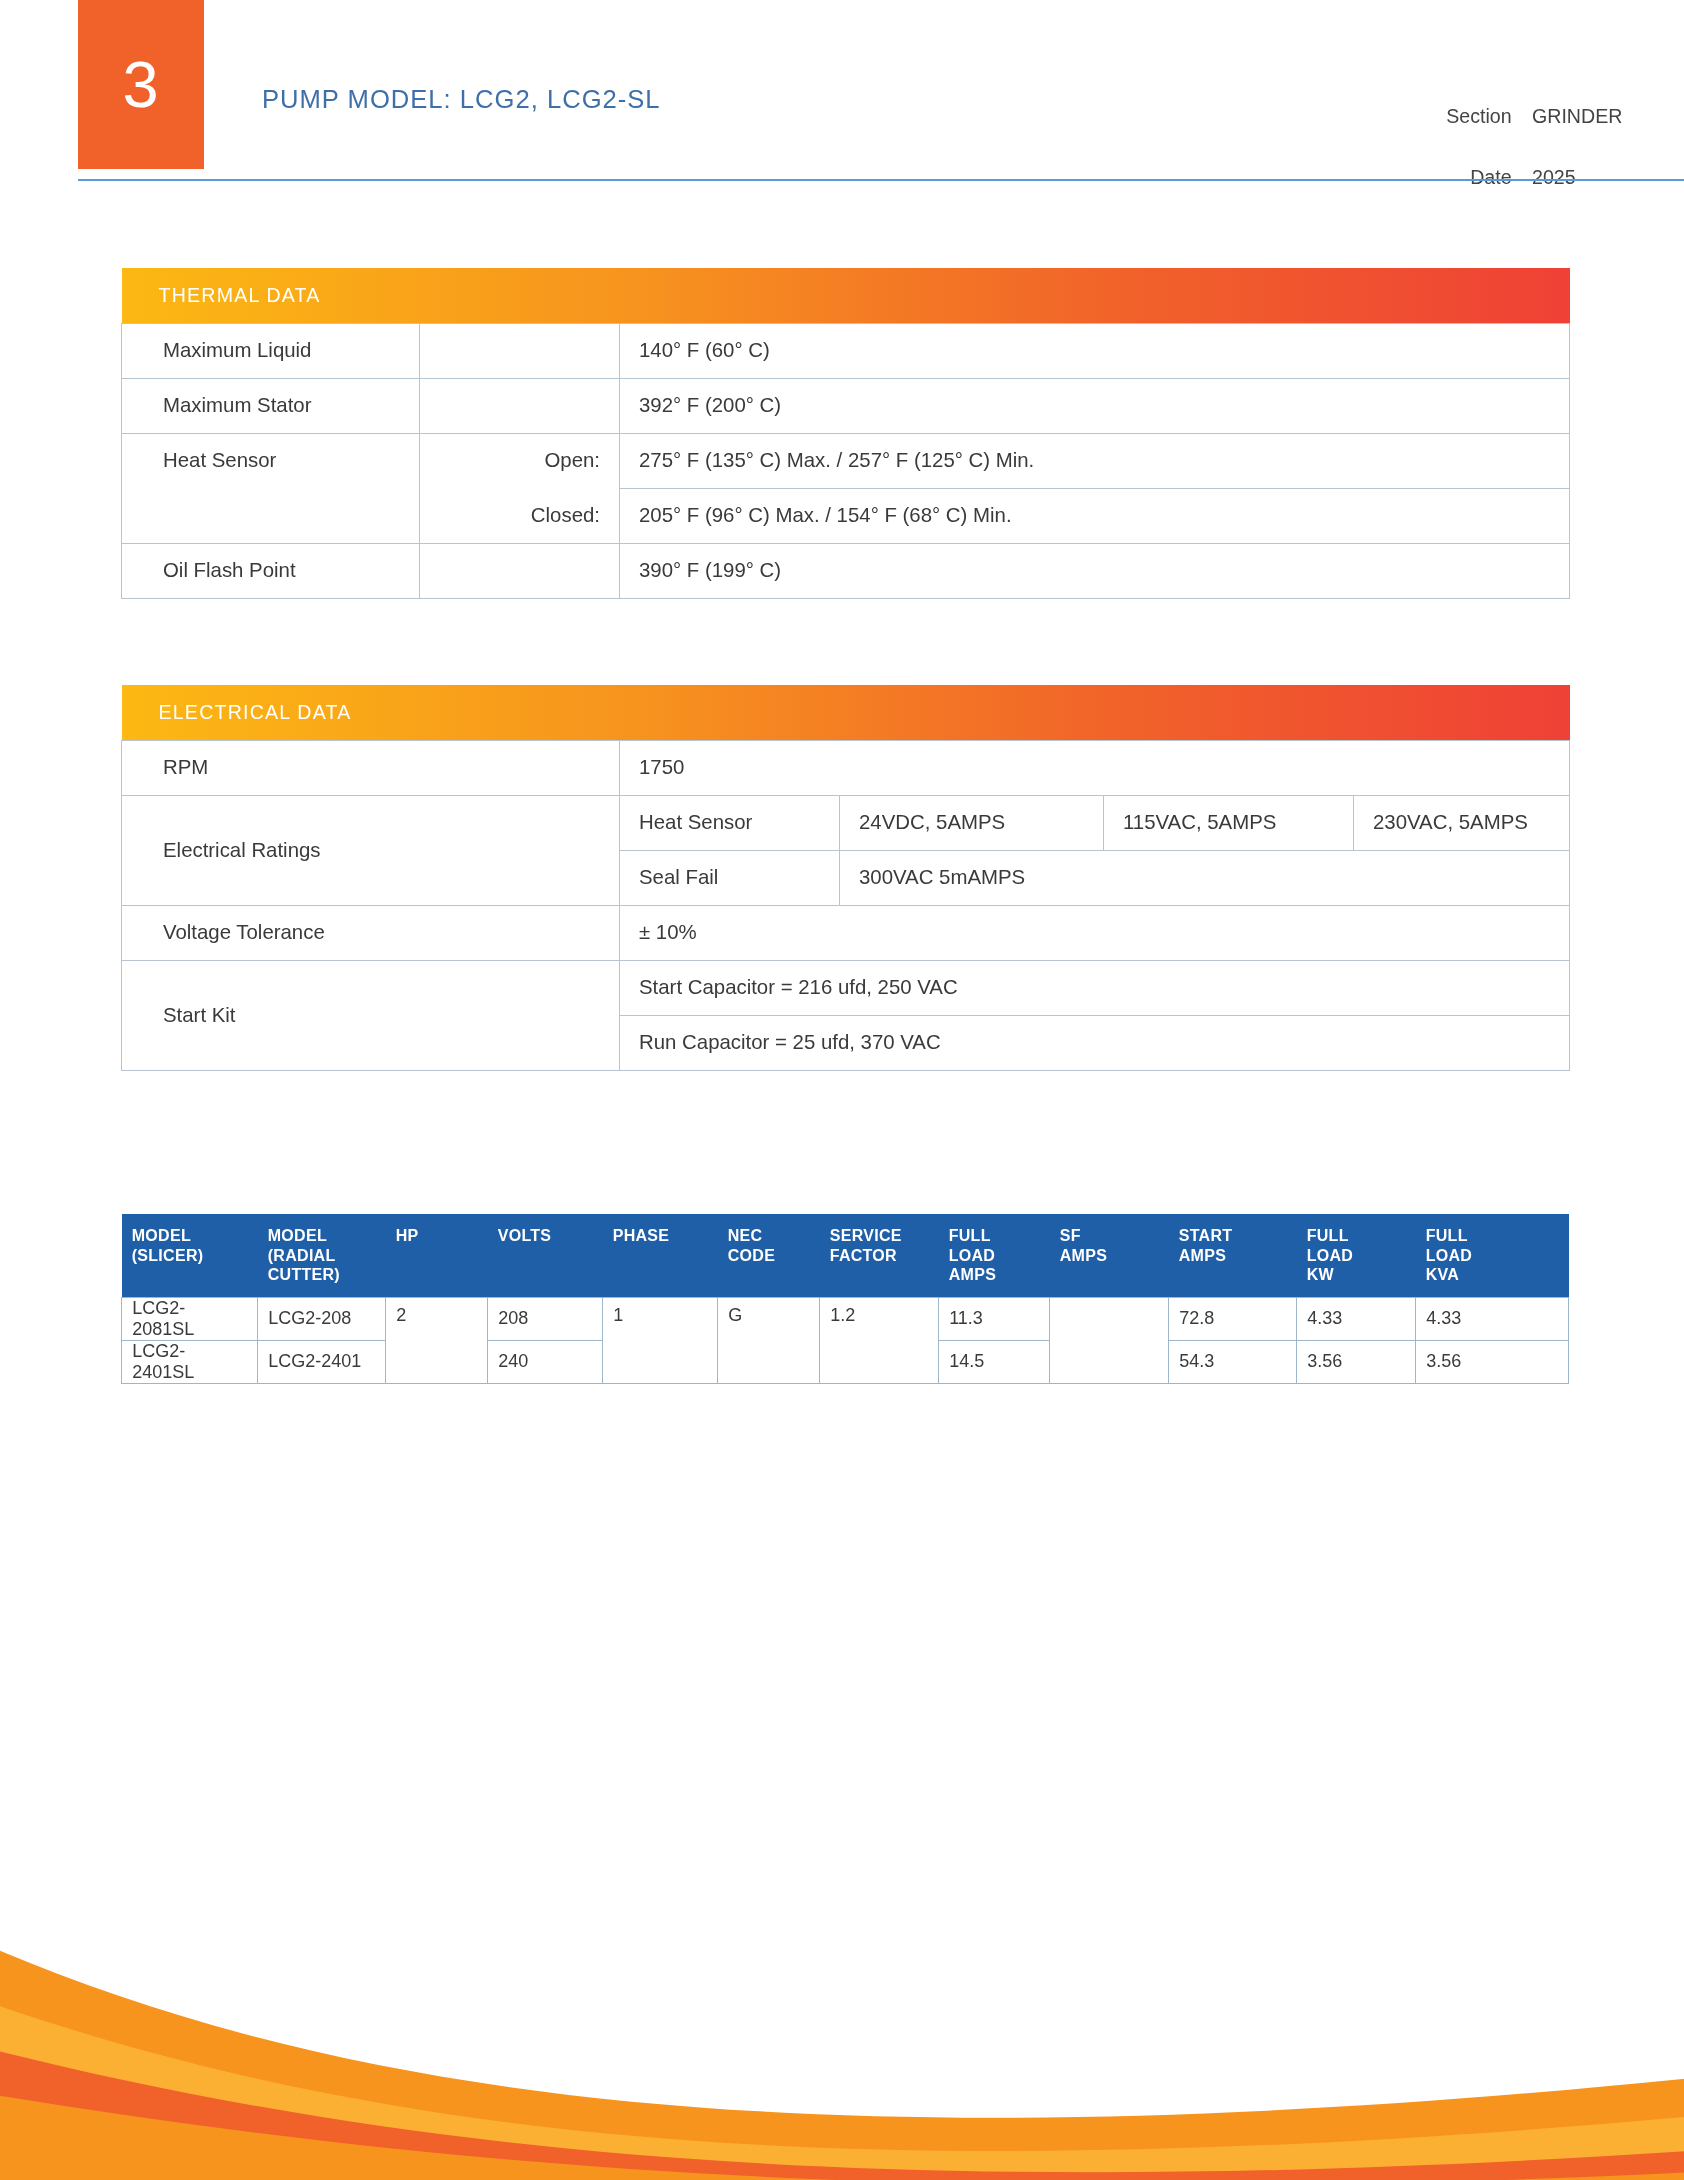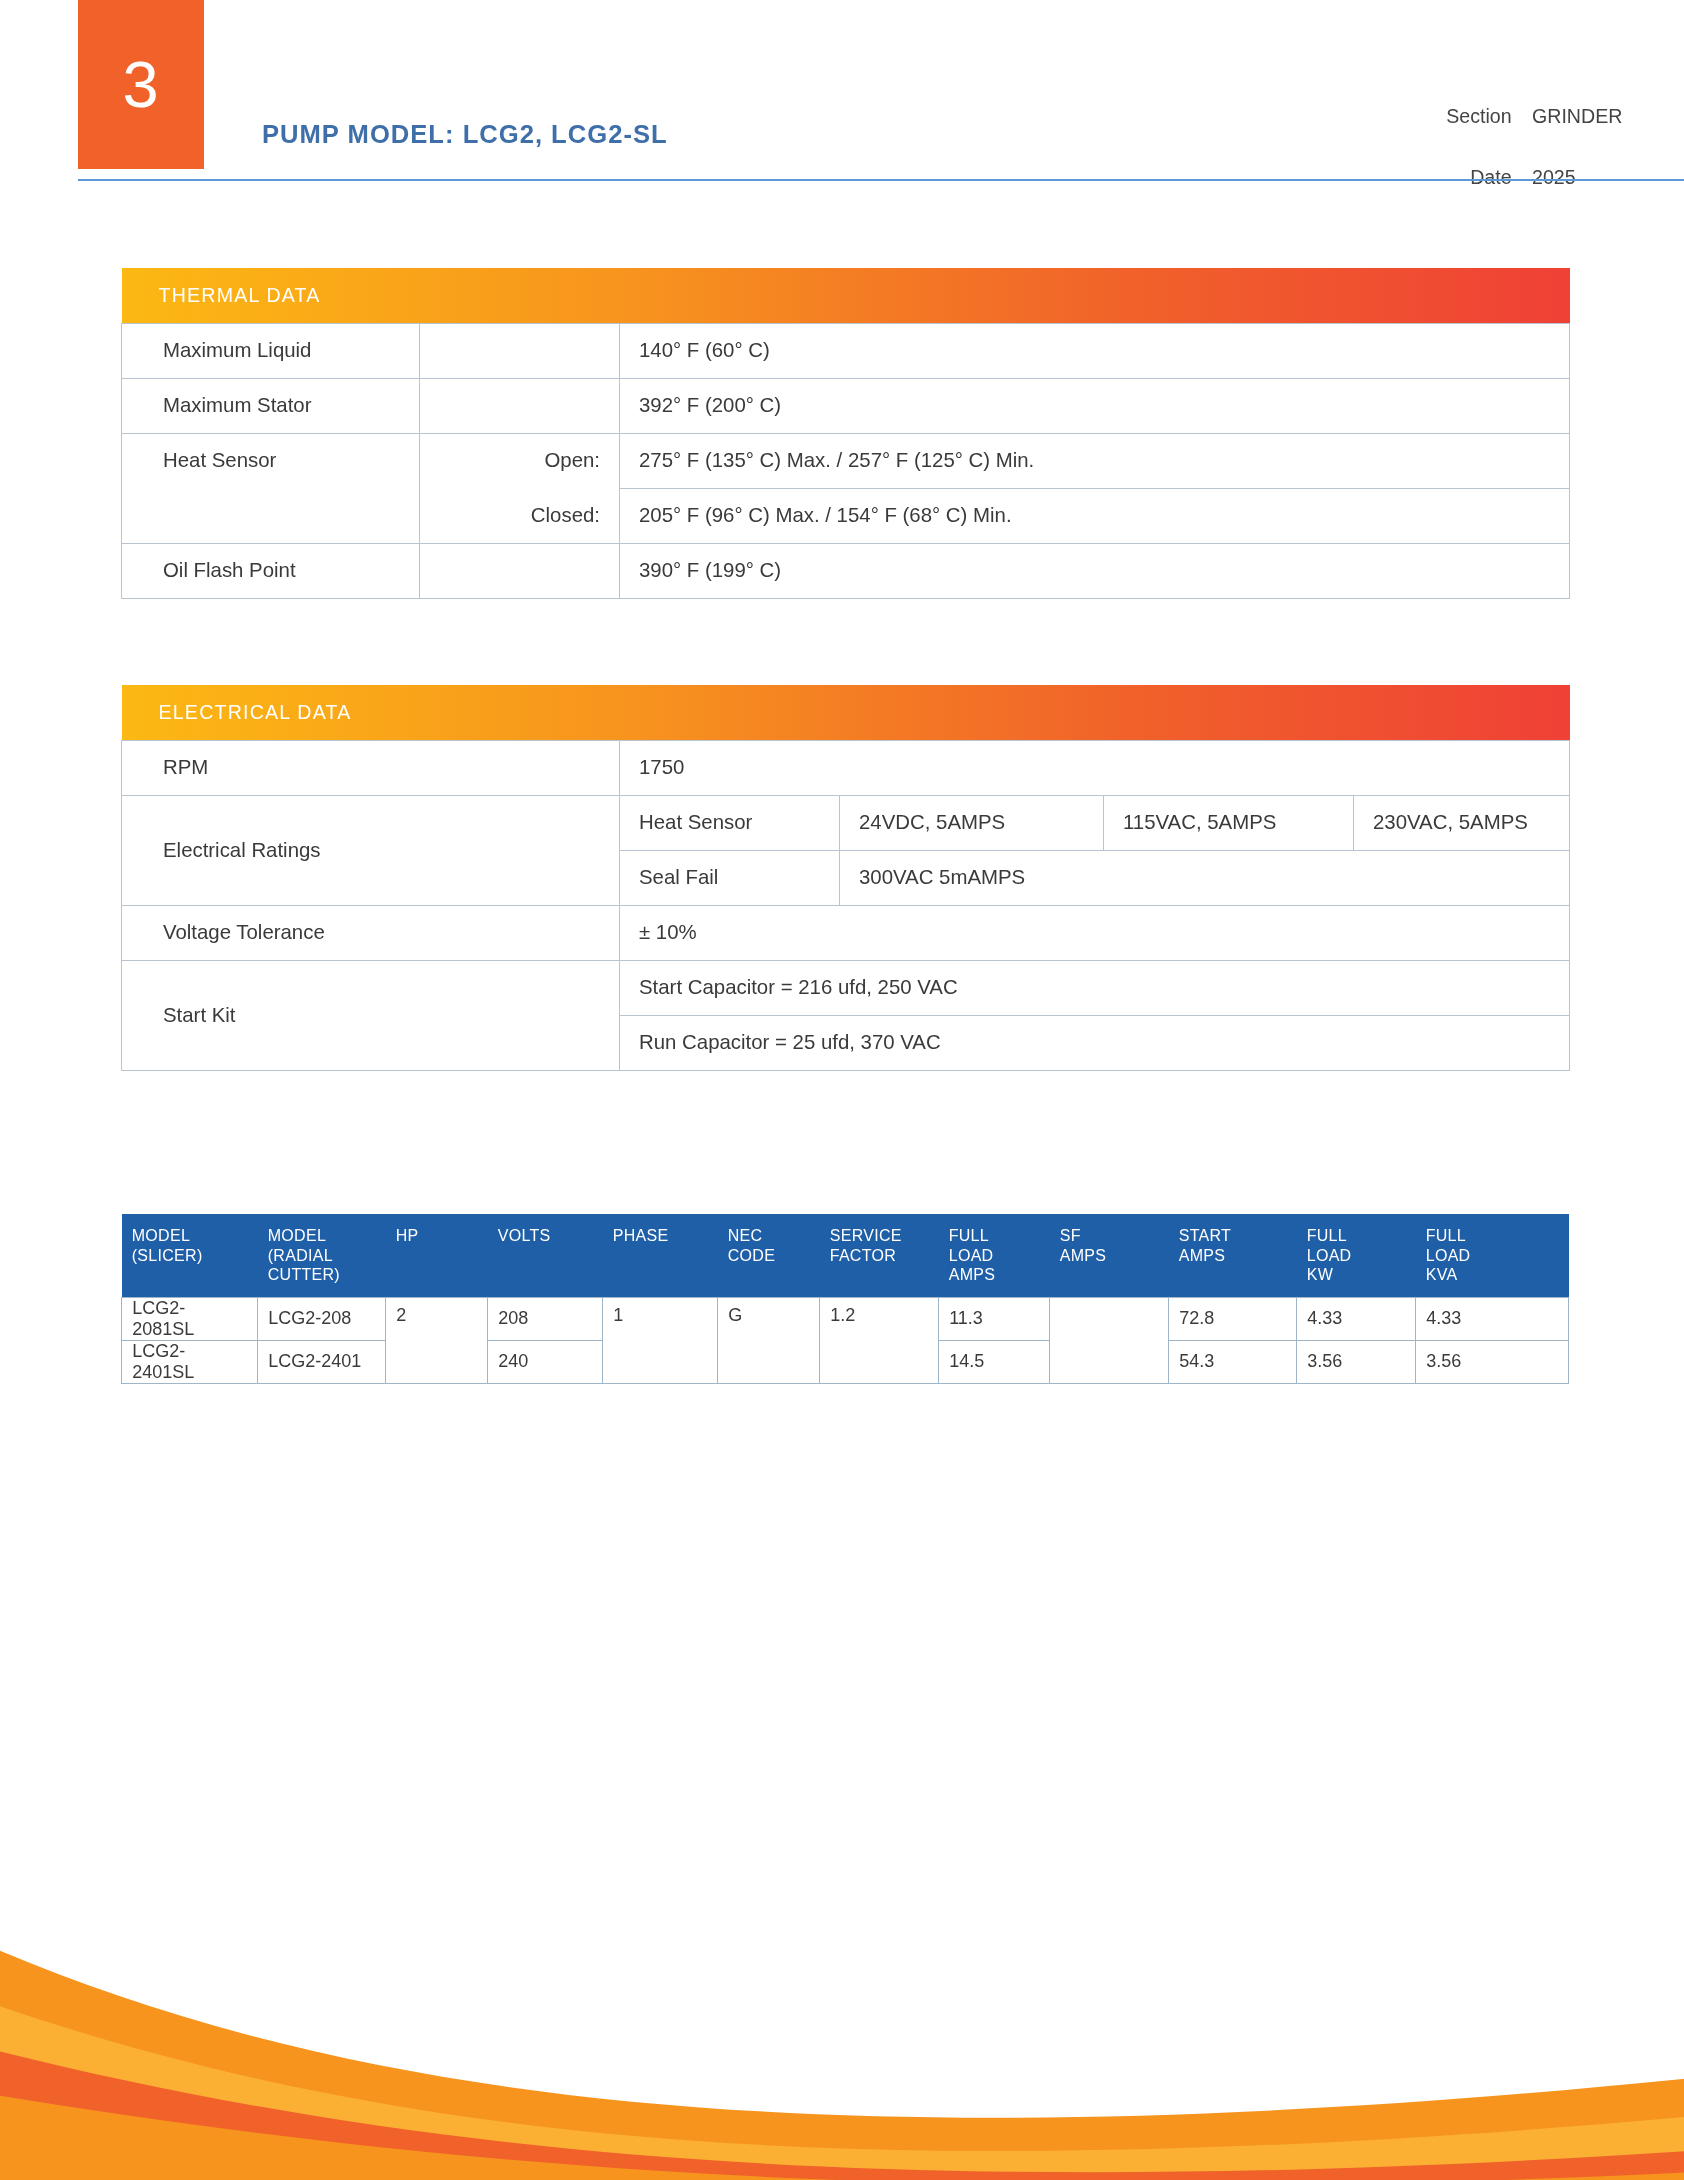--- a/index.html
+++ b/index.html
@@ -33,22 +33,21 @@
     align-items: center;
     justify-content: center;
     letter-spacing: 0.9px;
   }
   #header-title {
     position: absolute;
     left: 262px; top: 85px;
     font-size: 25.6px;
     letter-spacing: 1px;
     color: #3f6fa8;
-    font-weight: 700;
-    margin-top: 35px;
+    font-weight: 400;
   }
   #header-meta {
     position: absolute;
     right: 0px; top: 70px;
     width: 596px;
     text-align: right;
     font-size: 19.6px;
     color: #444;
     line-height: 29px;
   }
@@ -113,21 +112,21 @@
     position: absolute;
     left: 121px; top: 1214px;
     width: 1448px;
     border-collapse: collapse;
     table-layout: fixed;
   }
   #spec-table thead th {
     background: #1f5fa8;
     color: #ffffff;
     font-size: 16px;
-    font-weight: 400;
+    font-weight: 700;
     text-align: left;
     vertical-align: top;
     padding: 12px 8.5px 12px 10.2px;
     height: 83px;
     line-height: 19.6px;
     border: none;
     letter-spacing: 0.3px;
   }
   #spec-table tbody td {
     border: 0.9px solid #9fb6c8;

